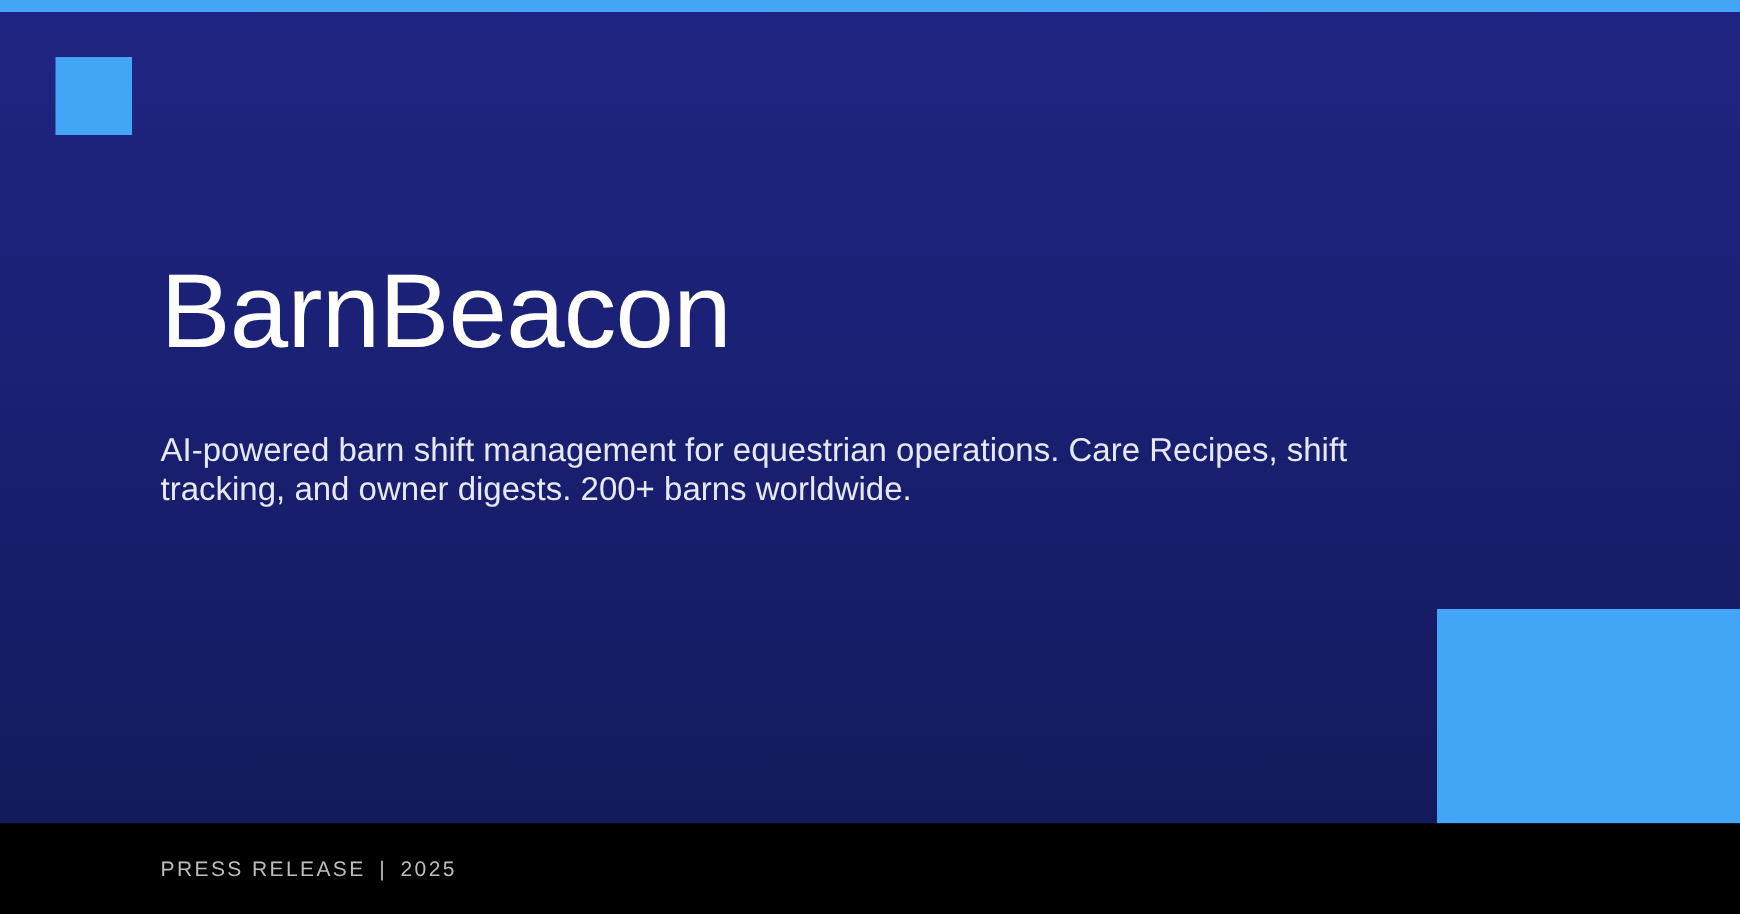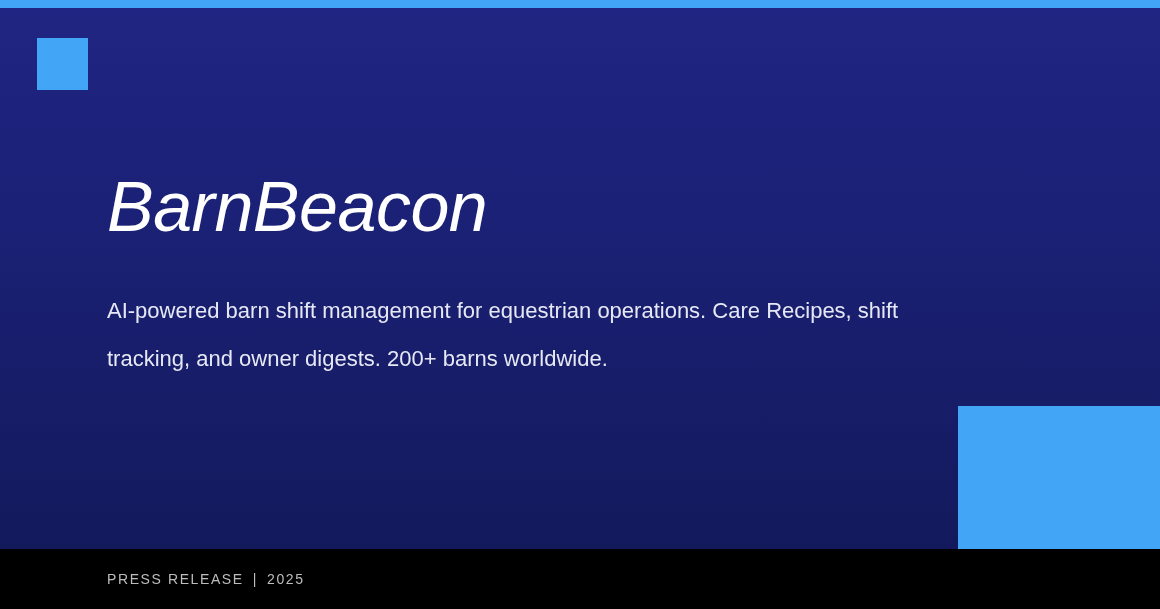--- a/index.html
+++ b/index.html
@@ -71,28 +71,27 @@
   }
 
   .slide-title {
     margin: 0;
     font-size: 70px;
     line-height: 78px;
     font-weight: 400;
     color: #ffffff;
     letter-spacing: -0.5px;
     white-space: nowrap;
-    font-style: italic;
   }
 
   .slide-subtitle {
     margin: 0;
     margin-top: 41px;
     font-size: 22px;
-    line-height: 48px;
+    line-height: 26px;
     font-weight: 400;
     color: #e6e9f5;
     max-width: 830px;
   }
 
   
   .footer {
     position: absolute;
     left: 0;
     top: 549px;

